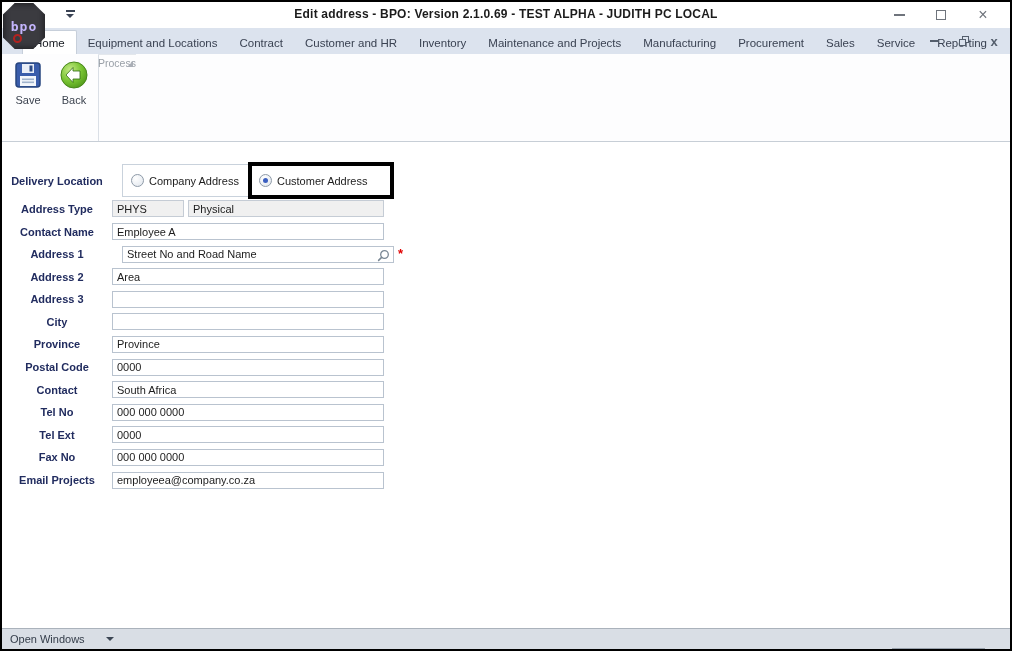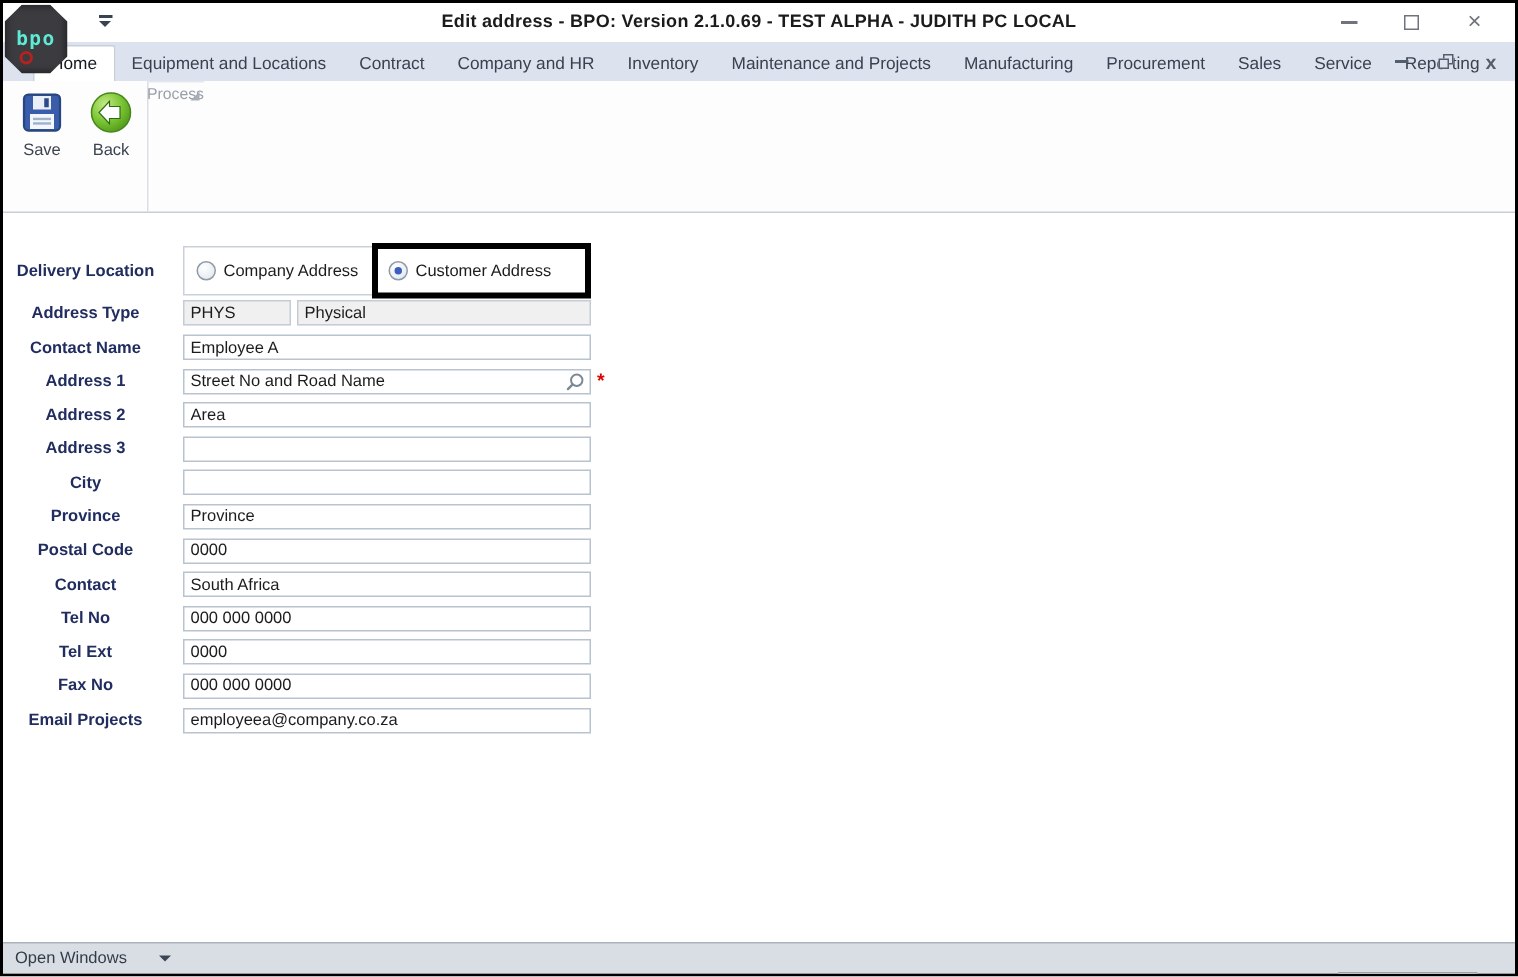--- a/index.html
+++ b/index.html
@@ -17,21 +17,21 @@
     position:absolute; left:0; right:0; top:5px; text-align:center;
     font-size:12px; font-weight:600; color:#1b1b1b; letter-spacing:.2px;
   }
   .logo {
     position:absolute; left:1px; top:1px; width:42px; height:46px; z-index:10;
     background:#3b3b40;
     clip-path:polygon(28% 0,72% 0,100% 25%,100% 75%,72% 100%,28% 100%,0 75%,0 25%);
     display:flex; align-items:center; justify-content:center;
     box-shadow:inset 0 0 6px #141416;
   }
-  .logo-text { color:#5eead4; font-weight:bold; font-size:13px; letter-spacing:1px; font-family:"DejaVu Sans Mono",monospace; }
+  .logo-text { color:#c4b5fd; font-weight:bold; font-size:13px; letter-spacing:1px; font-family:"DejaVu Sans Mono",monospace; }
   .logo-ring { position:absolute; left:10px; bottom:6px; width:9px; height:9px; border:2px solid #b3221f; border-radius:50%; }
   .qat-arrow { position:absolute; left:64px; top:8px; width:9px; cursor:default; }
   .qat-arrow .bar { width:9px; height:2px; background:#3a4354; margin-bottom:2px; }
   .qat-arrow .tri { width:0; height:0; border-left:4.5px solid transparent; border-right:4.5px solid transparent; border-top:4px solid #3a4354; }
   .win-controls { position:absolute; right:6px; top:0; height:26px; display:flex; align-items:center; z-index:5; }
   .win-btn { width:42px; height:24px; display:flex; align-items:center; justify-content:center; color:#6f747c; cursor:default; }
   .glyph-min { width:11px; height:2px; background:#6f747c; }
   .glyph-max { width:10px; height:10px; border:1.5px solid #6f747c; }
   .glyph-close { font-size:16px; line-height:1; color:#6f747c; }
 
@@ -67,21 +67,21 @@
   .dialog-launcher { position:absolute; right:3px; bottom:3px; width:0; height:0; border-left:6px solid transparent; border-bottom:6px solid #a9aeb6; }
 
   
   .form-area { flex:1; background:#fff; padding-top:21px; position:relative; }
   .frow { display:flex; align-items:center; height:17px; margin-bottom:5.6px; }
   .flabel {
     width:110px; text-align:center; font-size:11px; font-weight:bold; color:#212c5f;
     flex:0 0 auto; white-space:nowrap;
   }
   .ffield {
-    margin-left:10px; width:272px; height:17px; border:1px solid #b9c3cf; background:#fff;
+    width:272px; height:17px; border:1px solid #b9c3cf; background:#fff;
     font-family:"Liberation Sans","DejaVu Sans",sans-serif; font-size:11px; color:#1c1c1c;
     padding:0 4px; outline:none;
   }
   .ffield.readonly { background:#f0f0f0; border-color:#c5ccd5; }
   .ffield.small { width:72px; }
   .ffield.mid { width:196px; margin-left:4px; }
   .field-wrap { position:relative; margin-left:10px; width:272px; height:17px; }
   .field-wrap .ffield { margin-left:0; width:272px; padding-right:20px; position:absolute; left:0; top:0; }
   .search-icon { position:absolute; right:4px; top:2px; width:13px; height:13px; cursor:pointer; }
   .required { margin-left:4px; color:#e00000; font-size:13px; font-weight:bold; line-height:10px; }
@@ -154,21 +154,21 @@
       <div class="win-btn">
           <span class="glyph-close">×</span>
         </div>
     </div>
   </div>
 
   <div class="tabstrip">
     <div class="tab selected">Home</div>
     <div class="tab">Equipment and Locations</div>
     <div class="tab">Contract</div>
-    <div class="tab">Company and HR</div>
+    <div class="tab">Customer and HR</div>
     <div class="tab">Inventory</div>
     <div class="tab">Maintenance and Projects</div>
     <div class="tab">Manufacturing</div>
     <div class="tab">Procurement</div>
     <div class="tab">Sales</div>
     <div class="tab">Service</div>
     <div class="tab">Reporting</div>
 
     <div class="mdi-controls">
       <div class="mdi-btn">

